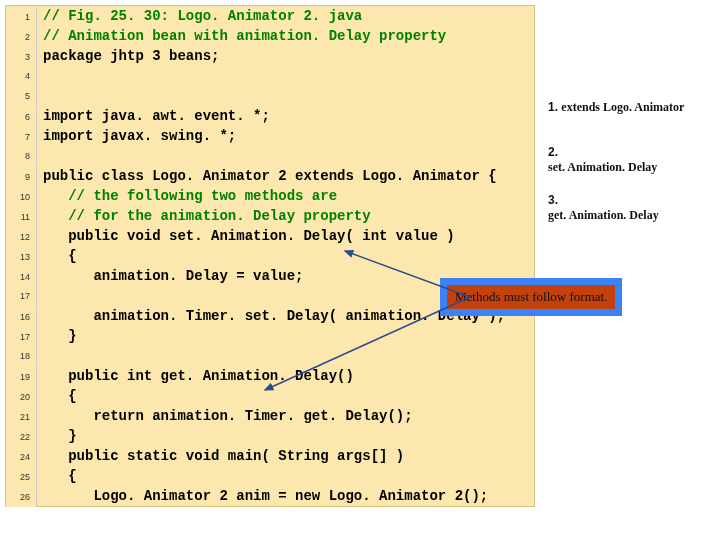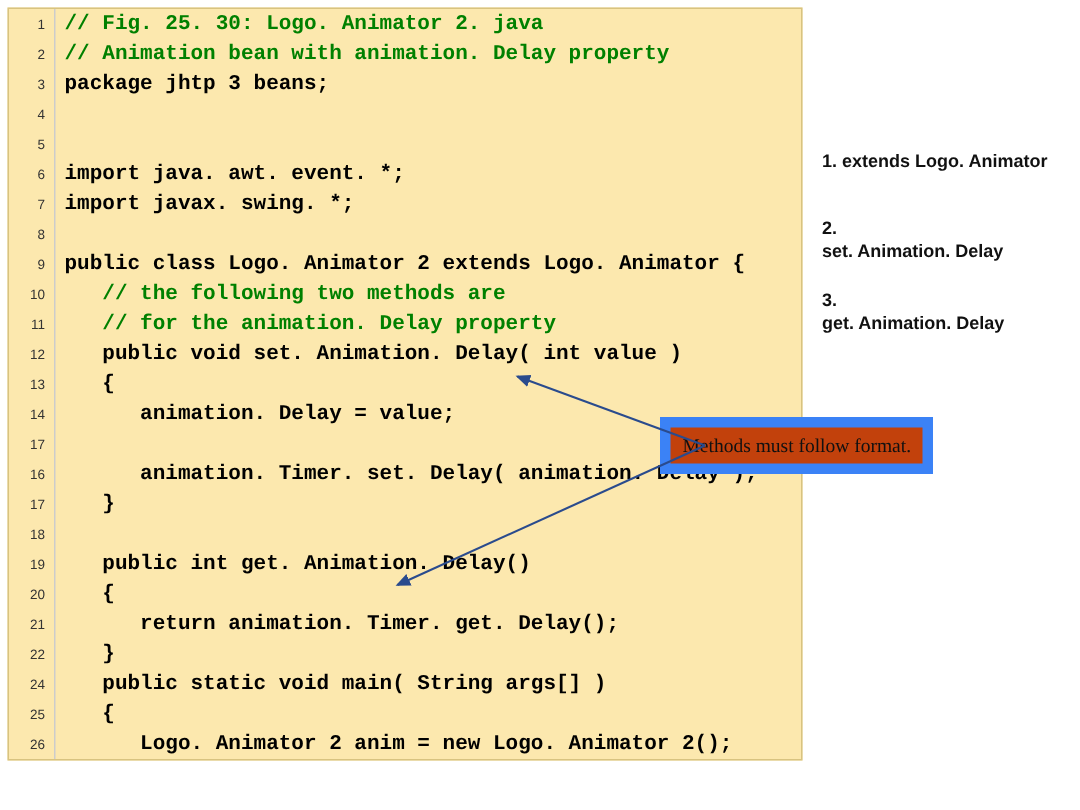--- a/index.html
+++ b/index.html
@@ -58,21 +58,21 @@
     width: 165px;
   }
   .note {
     font-family: Verdana, Arial, sans-serif;
     font-size: 12px;
     color: #111;
     margin-bottom: 16px;
     line-height: 1.25;
   }
   .note .num { font-weight: bold; }
-  .note .kw  { font-weight: bold; }
+  .note .kw  { font-weight: bold; font-family: Liberation Serif, serif; }
   .callout {
     position: absolute;
     background: #c2410c;
     border: 7px solid #3b82f6;
     padding: 4px 8px;
     font-family: "Times New Roman", serif;
     font-size: 13px;
     color: #111;
   }
   svg.arrows {

